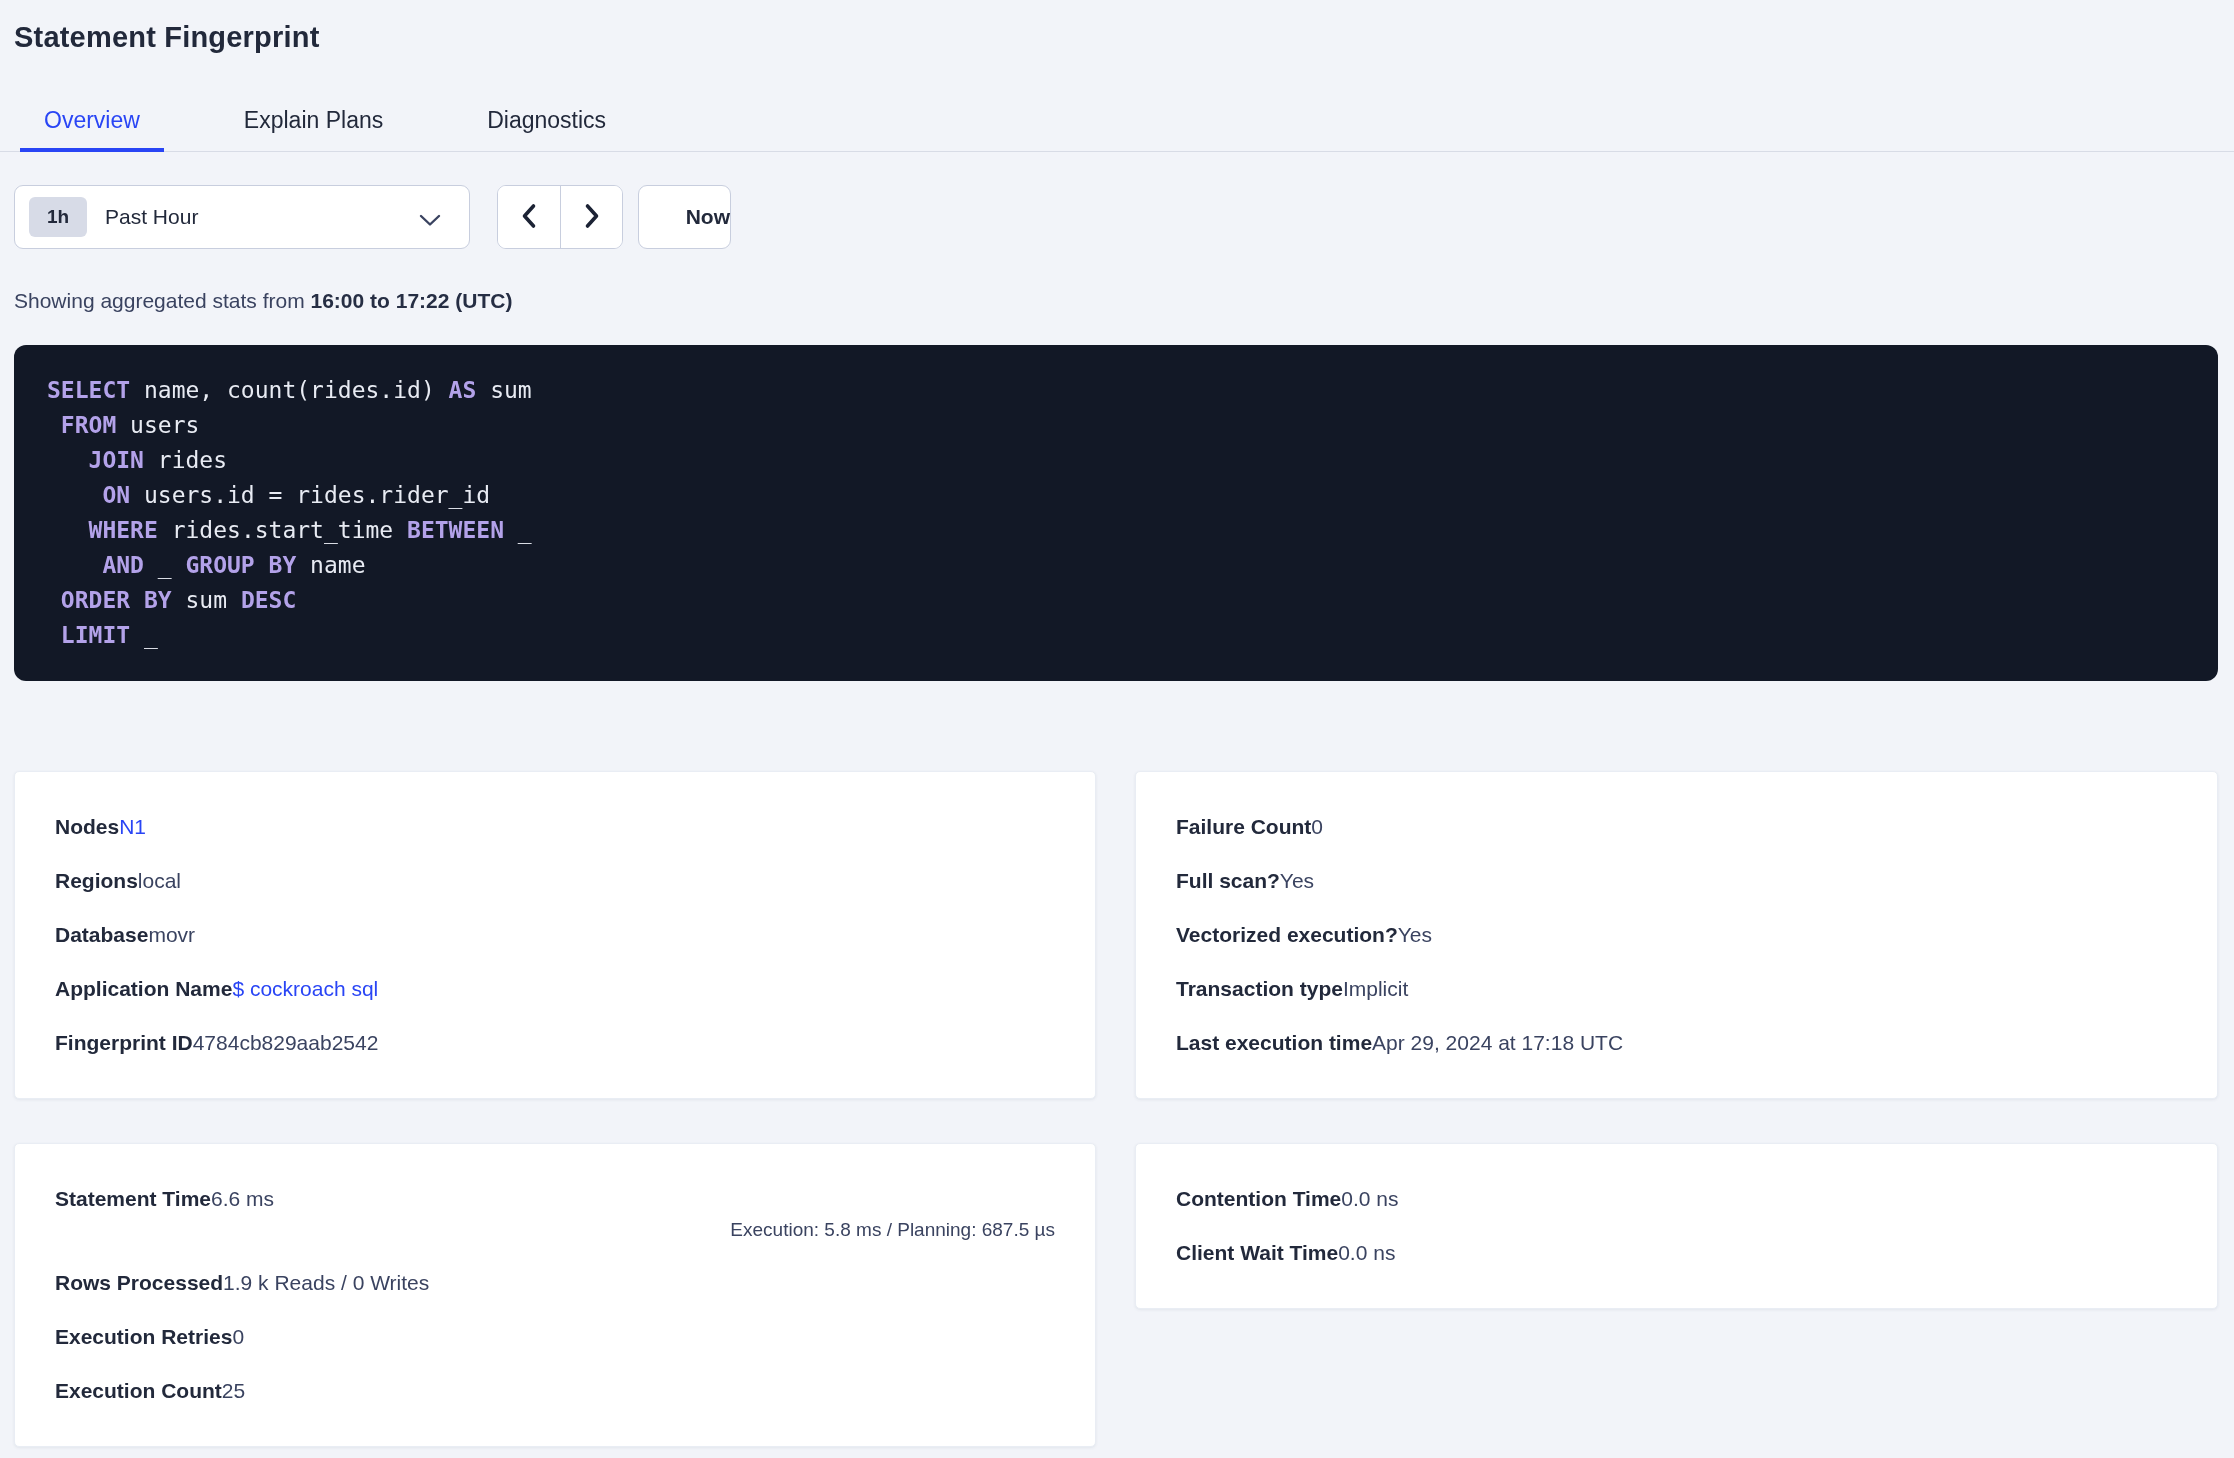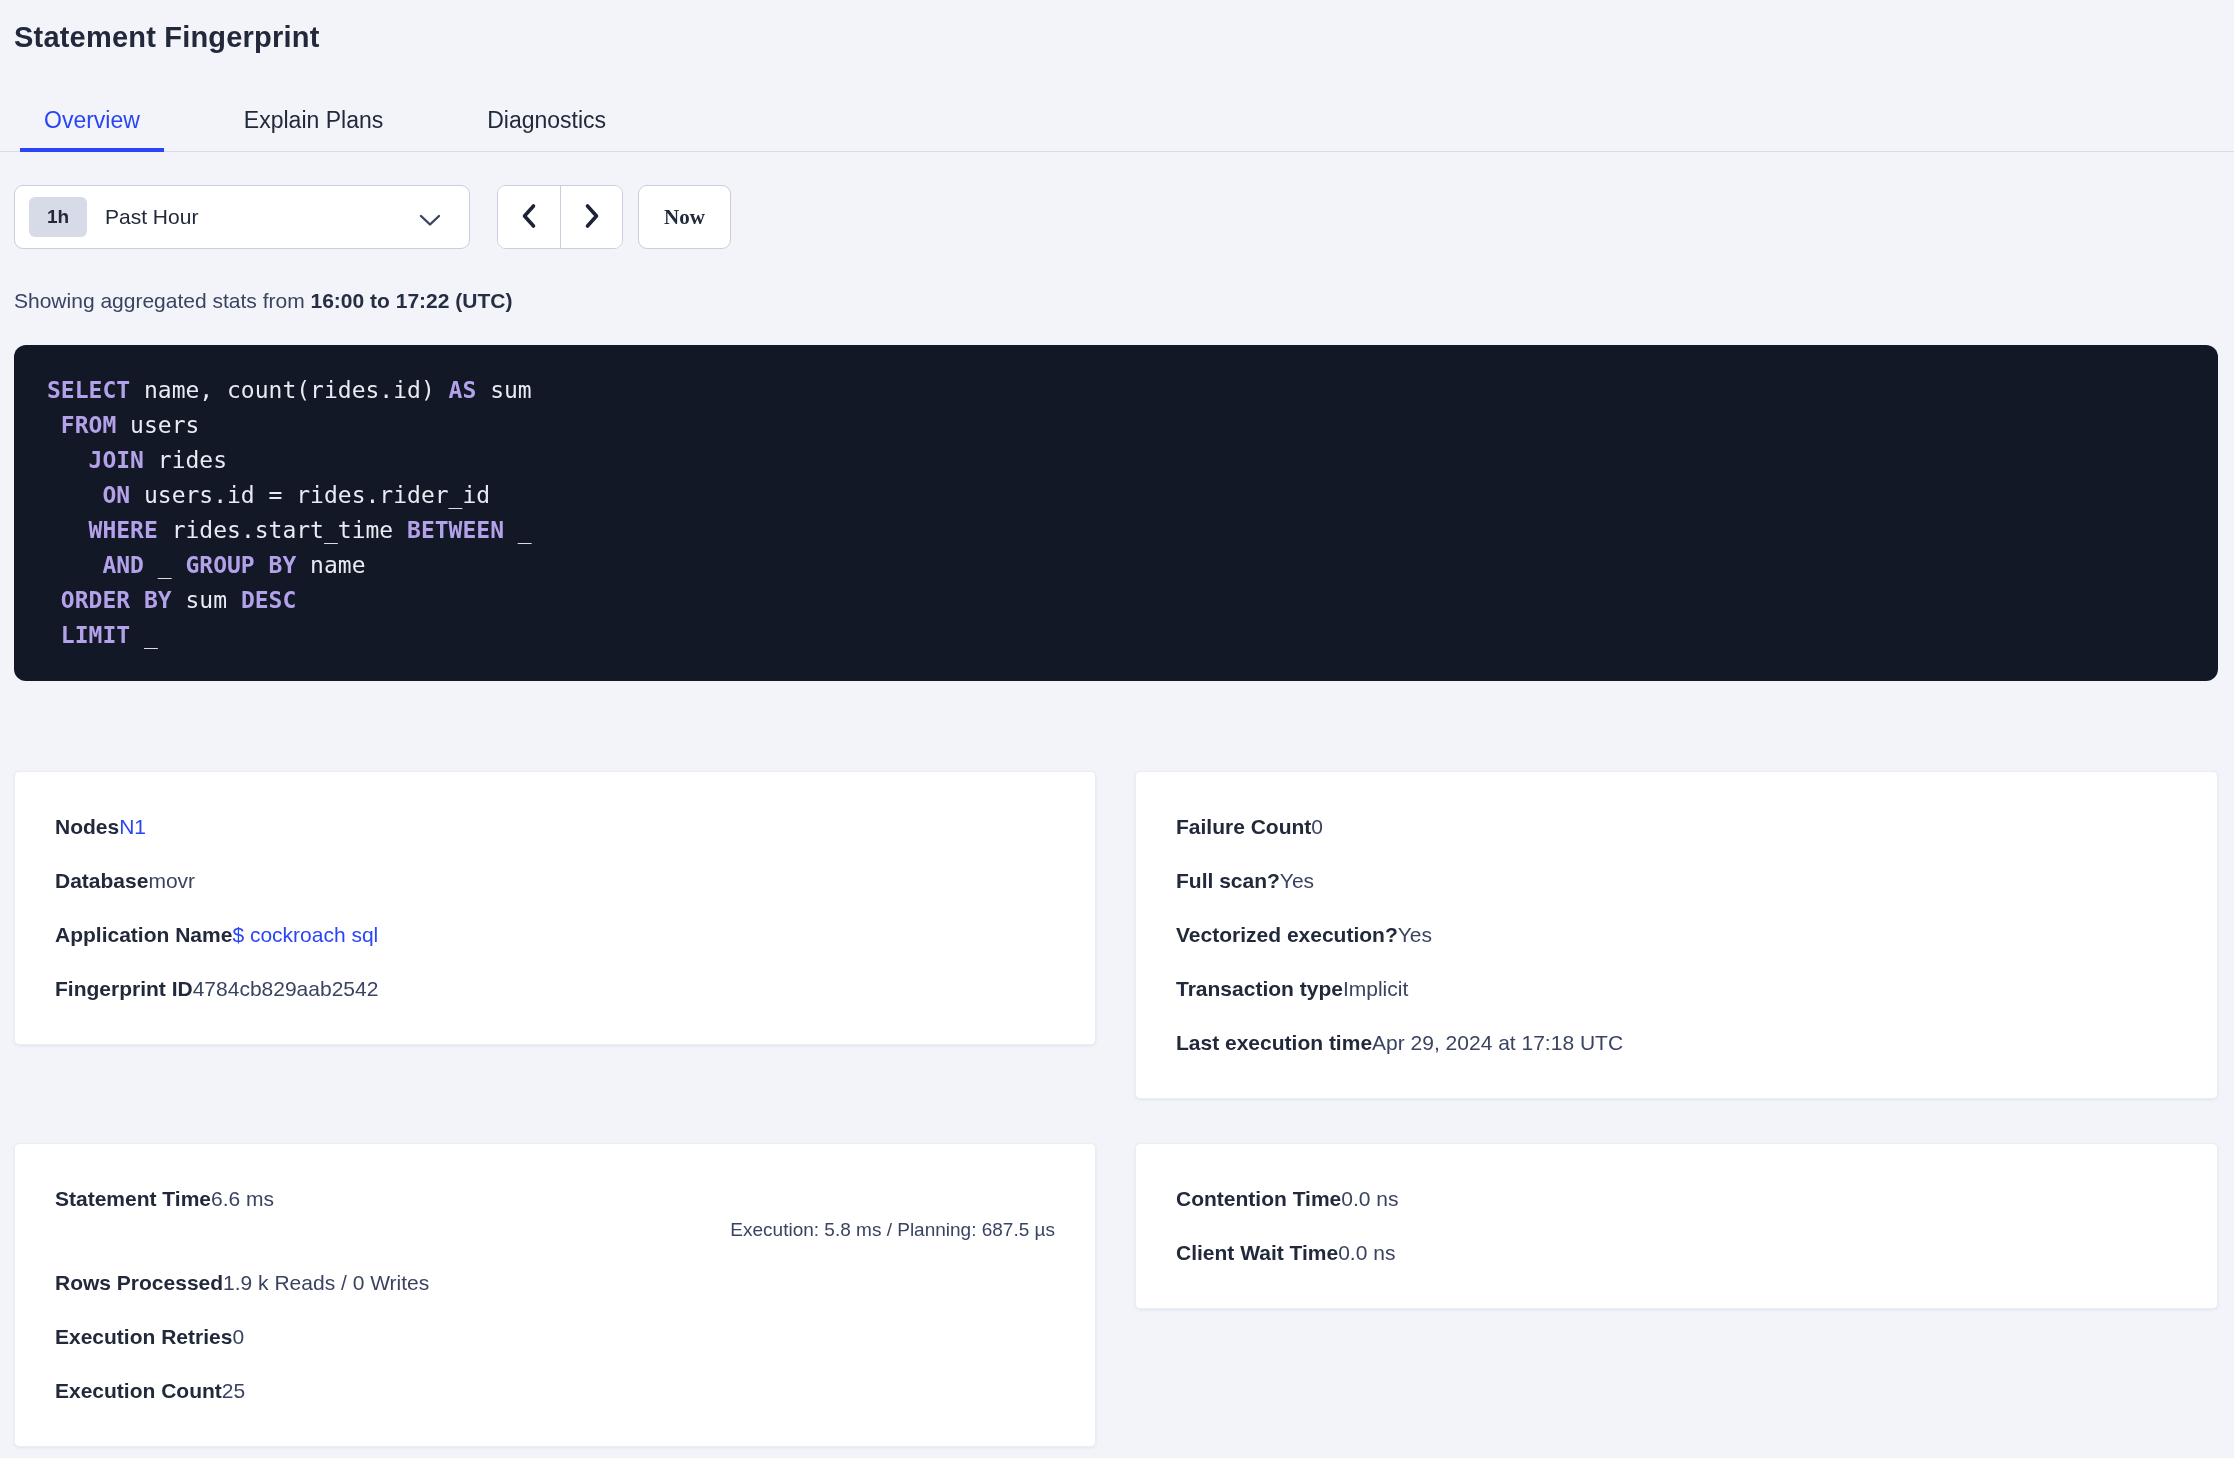--- a/index.html
+++ b/index.html
@@ -106,25 +106,26 @@
     border: none;
   }
   .arrow-btn + .arrow-btn { border-left: 1px solid var(--control-border); }
   .now-btn {
     margin-left: 15px;
     width: 93px;
     height: 64px;
     background: #fff;
     border: 1px solid var(--control-border);
     border-radius: 9px;
-    font-family: Liberation Serif, serif;
+    font-family: Liberation Sans, sans-serif;
     font-size: 21px;
     font-weight: 600;
     color: var(--heading-text);
     cursor: pointer;
+    text-align: right;
   }
   
   .stats-line {
     margin: 40px 16px 0 14px;
     font-size: 21px;
     line-height: 24px;
     color: var(--body-text);
   }
   .stats-line b { color: #262e44; font-weight: 700; }
   
@@ -234,20 +235,24 @@
     <div class="sql-line"><span> </span><span class="kw">LIMIT</span><span> _</span></div>
   </div>
 
 <section class="cards">
   <div class="card">
       <div class="card-row">
         <span class="row-label">Nodes</span>
         <span class="row-value link">N1</span>
       </div>
       <div class="card-row">
+        <span class="row-label">Regions</span>
+        <span class="row-value">local</span>
+      </div>
+      <div class="card-row">
         <span class="row-label">Database</span>
         <span class="row-value">movr</span>
       </div>
       <div class="card-row">
         <span class="row-label">Application Name</span>
         <span class="row-value link">$ cockroach sql</span>
       </div>
       <div class="card-row">
         <span class="row-label">Fingerprint ID</span>
         <span class="row-value">4784cb829aab2542</span>

